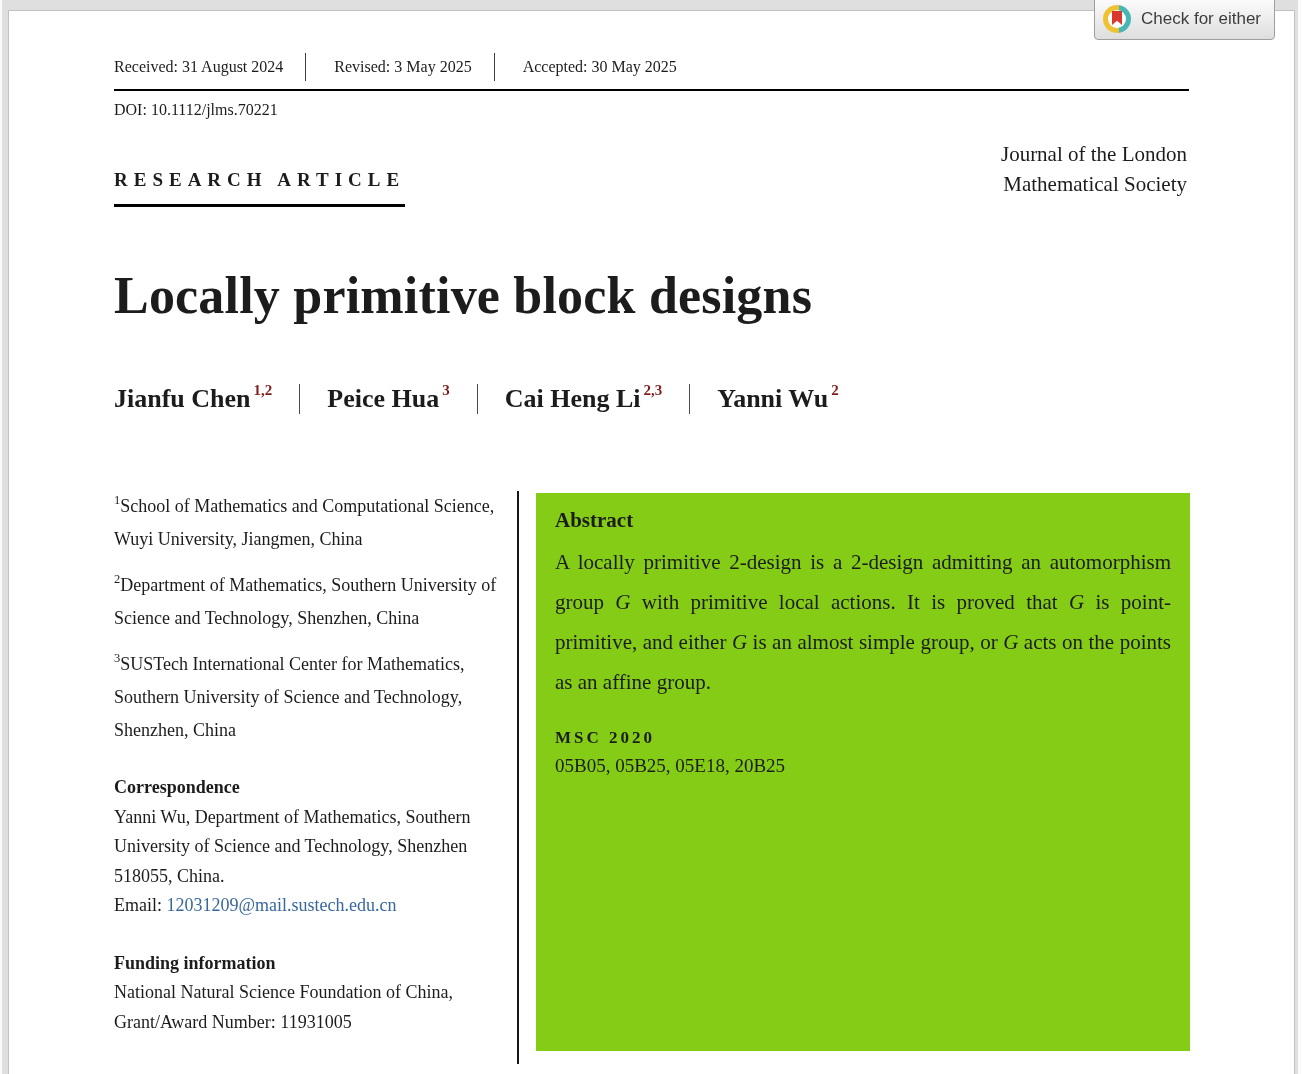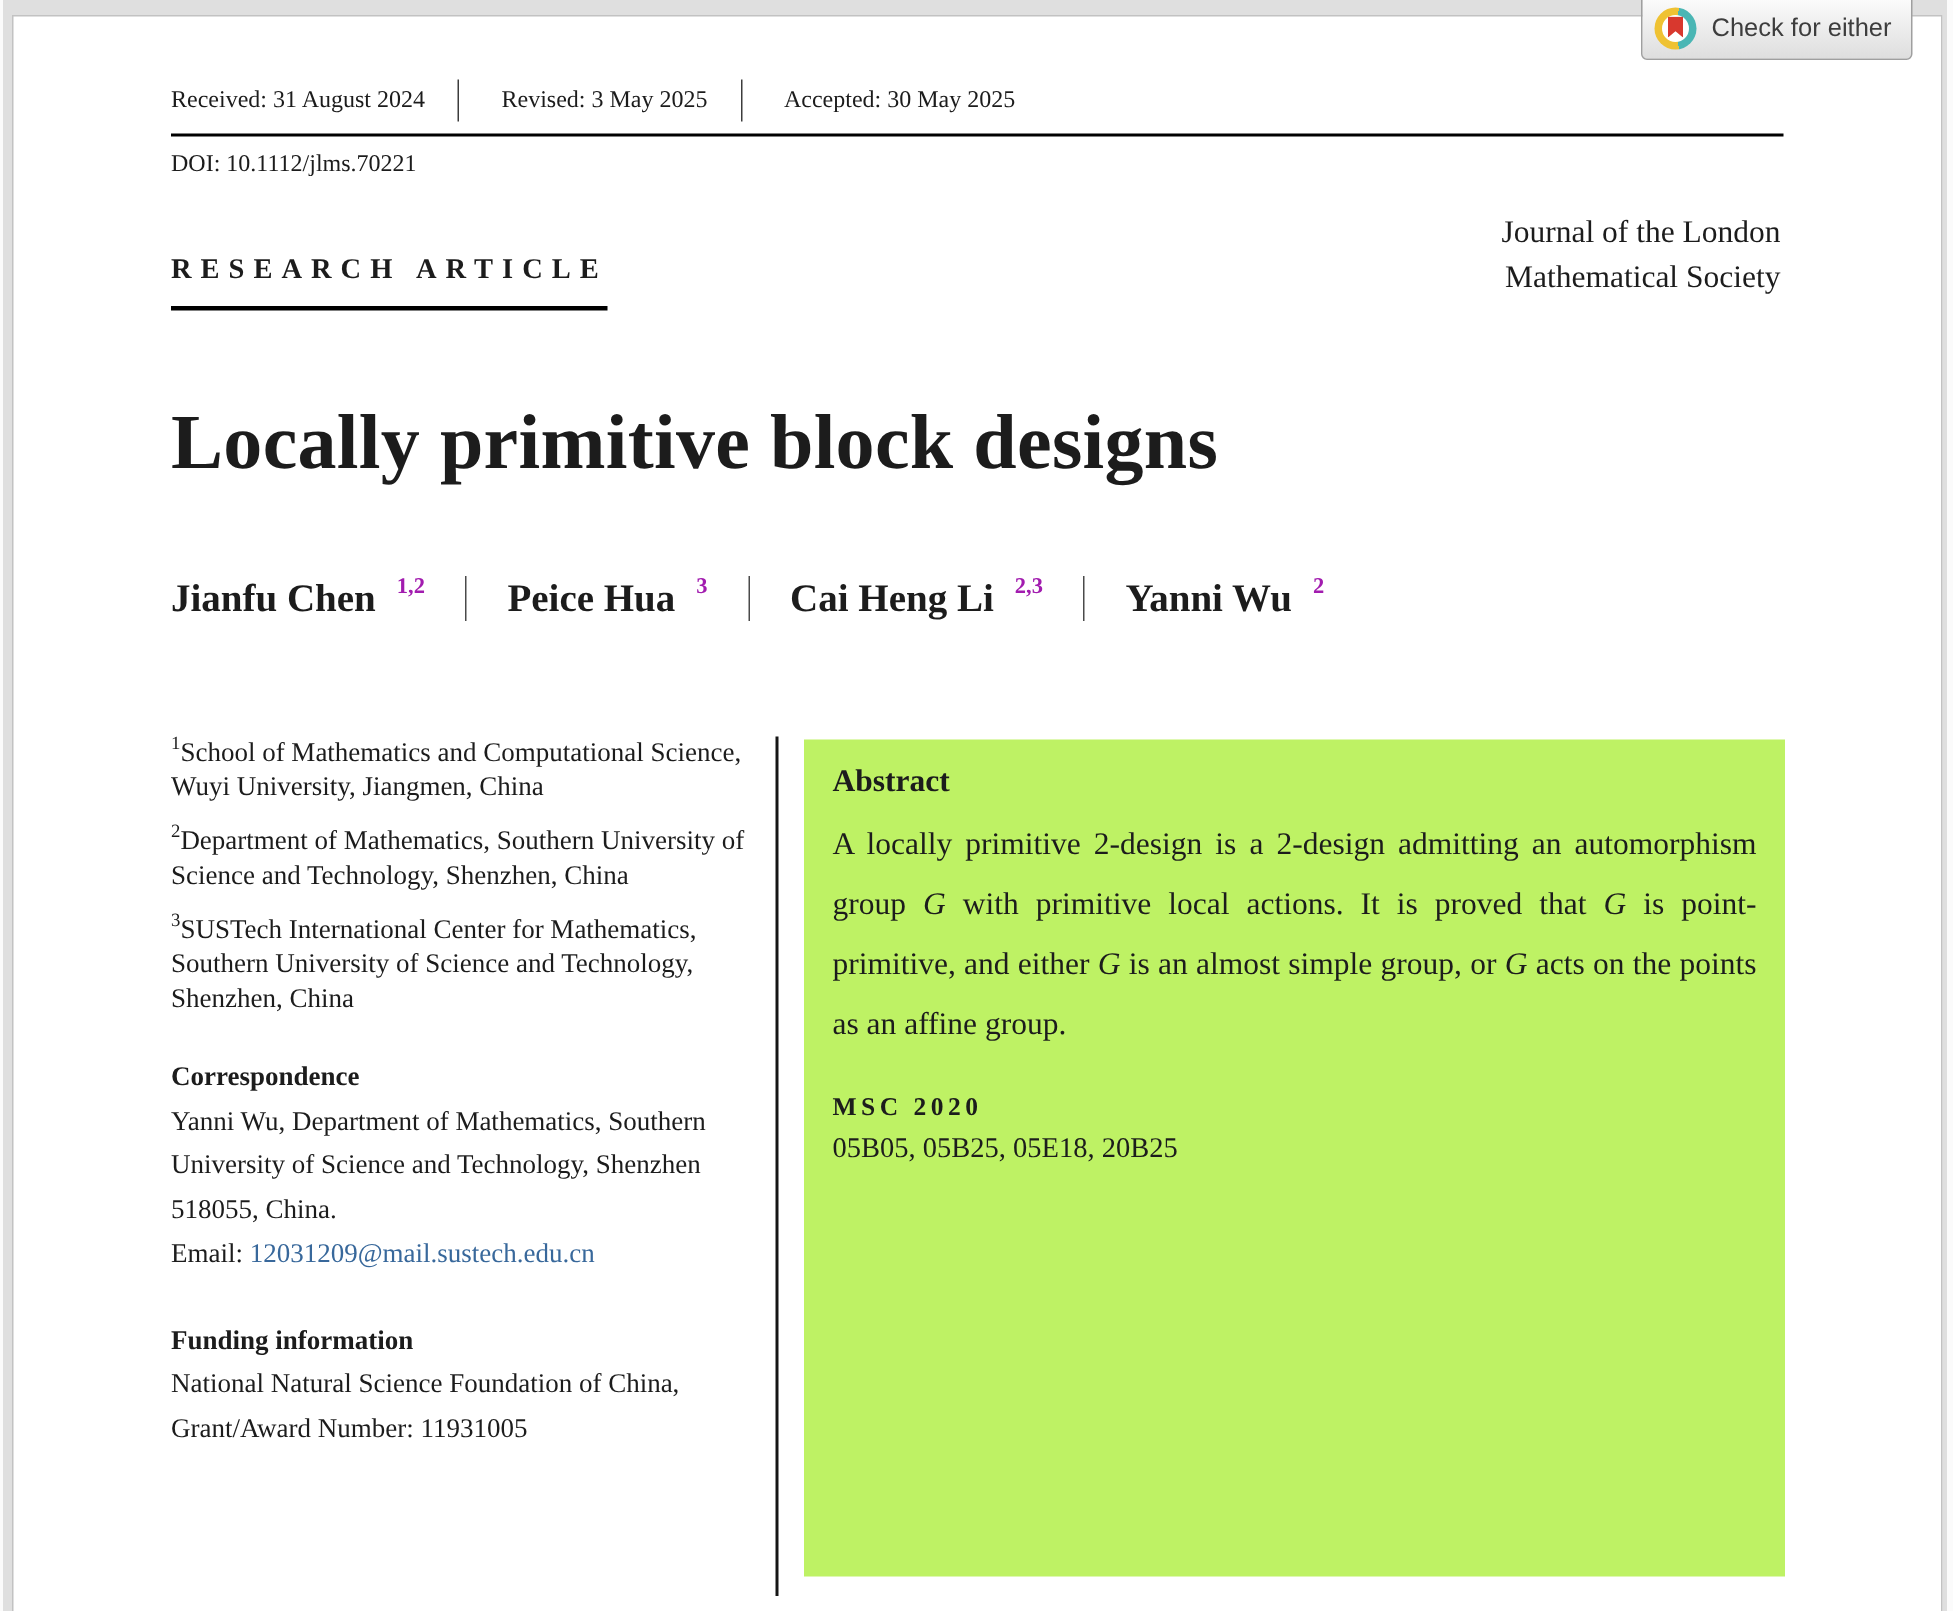--- a/index.html
+++ b/index.html
@@ -29,41 +29,41 @@
                   padding-bottom:13px; border-bottom:3px solid #000; }
   .journal-name { position:absolute; top:128px; right:107px; text-align:right;
                   font-size:21px; line-height:30px; }
 
   
   .paper-title { position:absolute; left:105px; top:255px; font-size:52px;
                  font-weight:bold; letter-spacing:0.2px; }
   .authors-row { position:absolute; left:105px; top:373px; display:flex;
                  align-items:center; }
   .author { font-size:26px; font-weight:bold; white-space:nowrap; }
-  .author sup { font-size:15px; color:#a21caf; font-weight:bold;
-                position:relative; top:-2px; margin-left:14px; }
+  .author sup { font-size:15px; color:#7f1d1d; font-weight:bold;
+                position:relative; top:-2px; margin-left:3px; }
   .author-sep { display:inline-block; width:1px; height:30px; background:#4a4a4a;
                 margin:0 27px; }
 
   
   .left-col { position:absolute; left:105px; top:474px; width:386px; }
-  .affil { font-size:18px; line-height:23px; margin-bottom:8px; }
+  .affil { font-size:18px; line-height:33px; margin-bottom:8px; }
   .affil sup { font-size:12.5px; position:relative; top:-1px; }
   .block-heading { font-size:18px; font-weight:bold; line-height:29.5px; }
   .block-text { font-size:18px; line-height:29.5px; }
   .correspondence { margin-top:26px; }
   .funding { margin-top:28px; }
   .email-line { font-size:18px; line-height:29.5px; }
   .email-link { color:#38689b; text-decoration:none; cursor:pointer; }
 
   
   .col-divider { position:absolute; left:508px; top:480px; width:2px; height:573px;
                  background:#161616; }
   .abstract-box { position:absolute; left:527px; top:482px; width:654px; height:558px;
-                  background:#bef264; padding:15px 19px; }
+                  background:#84cc16; padding:15px 19px; }
   .abstract-heading { font-size:21px; font-weight:bold; }
   .abstract-text { margin-top:9px; font-size:21px; line-height:40px;
                    text-align:justify; }
   .abstract-text .it { font-style:italic; }
   .msc-heading { margin-top:26px; font-size:17px; font-weight:bold;
                  letter-spacing:3px; }
   .msc-codes { margin-top:7px; font-size:19px; }
 
   
   .check-updates { position:absolute; left:1094px; top:-4px; height:44px;

